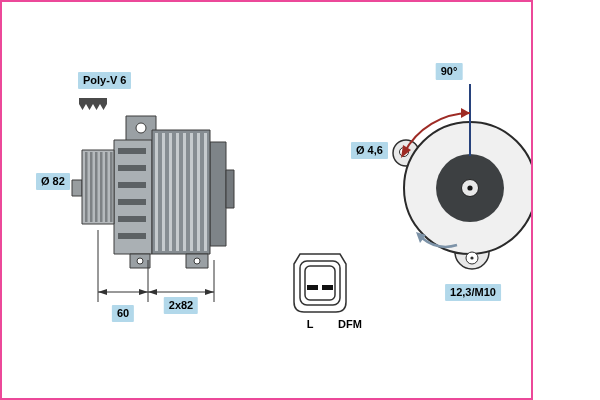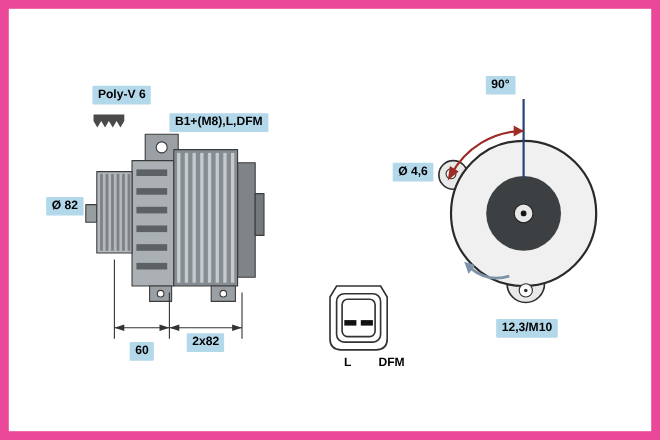--- a/index.html
+++ b/index.html
@@ -1,18 +1,18 @@
 <!DOCTYPE html>
 <html><head>
 <meta charset="utf-8">
 <style>
   html,body{margin:0;padding:0;background:#ffffff;}
   .canvas{
-    position:relative;width:600px;height:400px;box-sizing:border-box;
-    background:#ffffff;border:8px solid #ec4899;overflow:hidden;
+    position:relative;width:533px;height:400px;box-sizing:border-box;
+    background:#ffffff;border:2px solid #ec4899;overflow:hidden;
     font-family:"Liberation Sans",sans-serif;
   }
   .canvas svg{position:absolute;left:0;top:0;}
   .tag{
     position:absolute;background:#b2d8ea;color:#000;
     font:bold 11px "Liberation Sans",sans-serif;
     padding:2px 5px;white-space:nowrap;border-radius:1px;line-height:13px;
   }
   .center{transform:translateX(-50%);}
   .plain{
@@ -121,21 +121,20 @@
       <rect x="303" y="264" width="30" height="34" rx="5"></rect>
       <g fill="#111111" stroke="none">
         <rect x="305" y="283" width="11" height="5"></rect>
         <rect x="320" y="283" width="11" height="5"></rect>
       </g>
     </g>
   </svg>
 
   <div class="tag" style="left:76px;top:70px">Poly-V 6</div>
 
-  <div class="tag" style="left:146px;top:95px">B1+(M8),L,DFM</div>
 
   <div class="tag" style="left:34px;top:171px">Ø 82</div>
 
   <div class="tag center" style="left:121px;top:303px">60</div>
 
   <div class="tag center" style="left:179px;top:295px">2x82</div>
 
   <div class="tag center" style="left:447px;top:61px">90°</div>
 
   <div class="tag" style="left:349px;top:140px">Ø 4,6</div>

